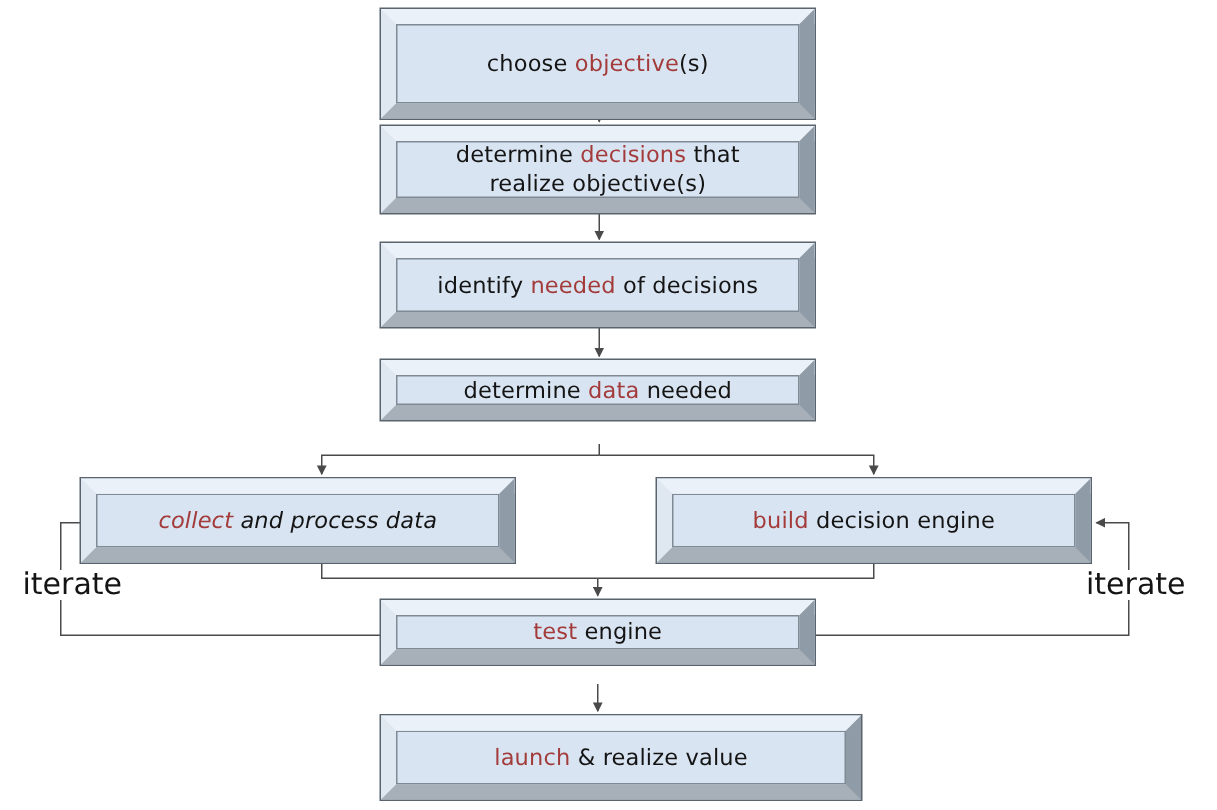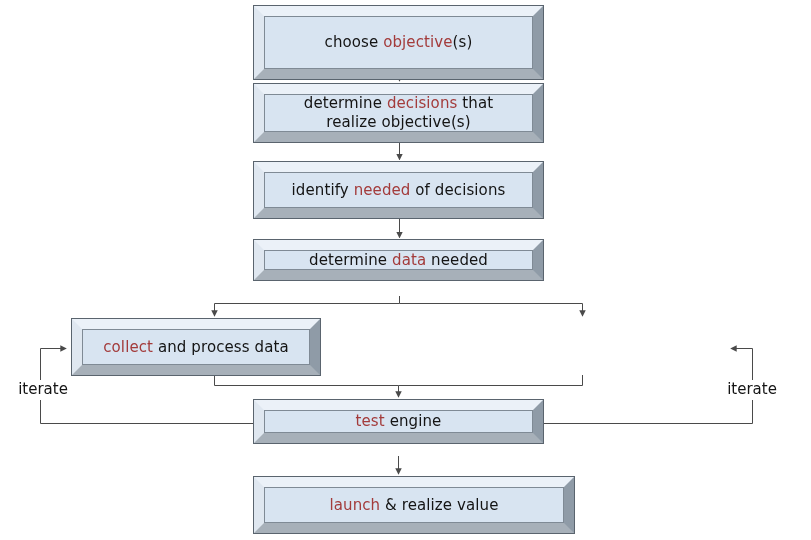--- a/index.html
+++ b/index.html
@@ -53,21 +53,21 @@
     color: var(--highlight-text, #a33b3b);
   }
   .line2 {
     display: block;
   }
   .iterate-label {
     position: absolute;
     z-index: 1;
     width: 56px;
     text-align: center;
-    font-size: 15px;
+    font-size: 20px;
     line-height: 16px;
     color: var(--text, #141414);
   }
 </style>
 </head>
 <body>
 
 <div class="canvas">
 
   <svg class="connectors" width="811" height="540" viewBox="0 0 811 540">
@@ -119,27 +119,33 @@
     </div>
   </div>
 
   <div class="node" style="left:254px; top:240px; width:289px; height:40px;">
     <div class="node-label">
       <span>determine </span><span class="hl">data</span><span> needed</span>
       <span class="line2"></span>
     </div>
   </div>
 
-  <div class="node" style="left:72px; top:319px; width:248px; height:56px;">
+  <div class="node" style="left:54px; top:319px; width:289px; height:56px;font-style:italic;">
     <div class="node-label">
       <span></span><span class="hl">collect</span><span> and process data</span>
       <span class="line2"></span>
     </div>
   </div>
 
+  <div class="node" style="left:438px; top:319px; width:289px; height:56px;">
+    <div class="node-label">
+      <span></span><span class="hl">build</span><span> decision engine</span>
+      <span class="line2"></span>
+    </div>
+  </div>
 
   <div class="node" style="left:254px; top:400px; width:289px; height:43px;">
     <div class="node-label">
       <span></span><span class="hl">test</span><span> engine</span>
       <span class="line2"></span>
     </div>
   </div>
 
   <div class="node" style="left:254px; top:477px; width:320px; height:56px;">
     <div class="node-label">

